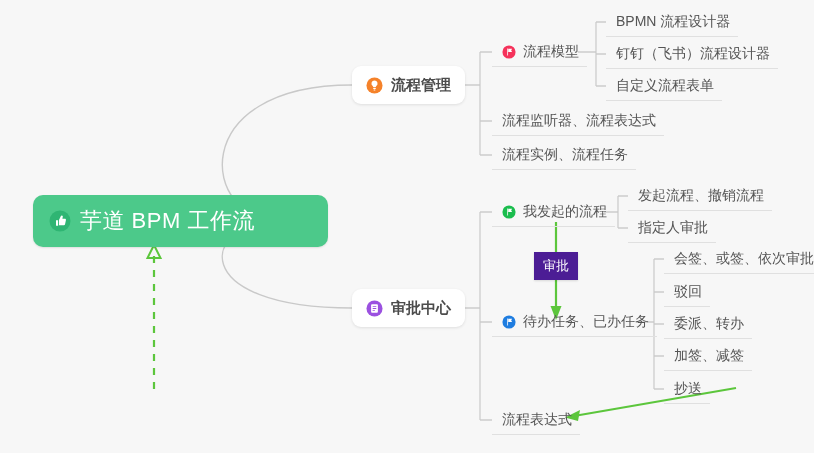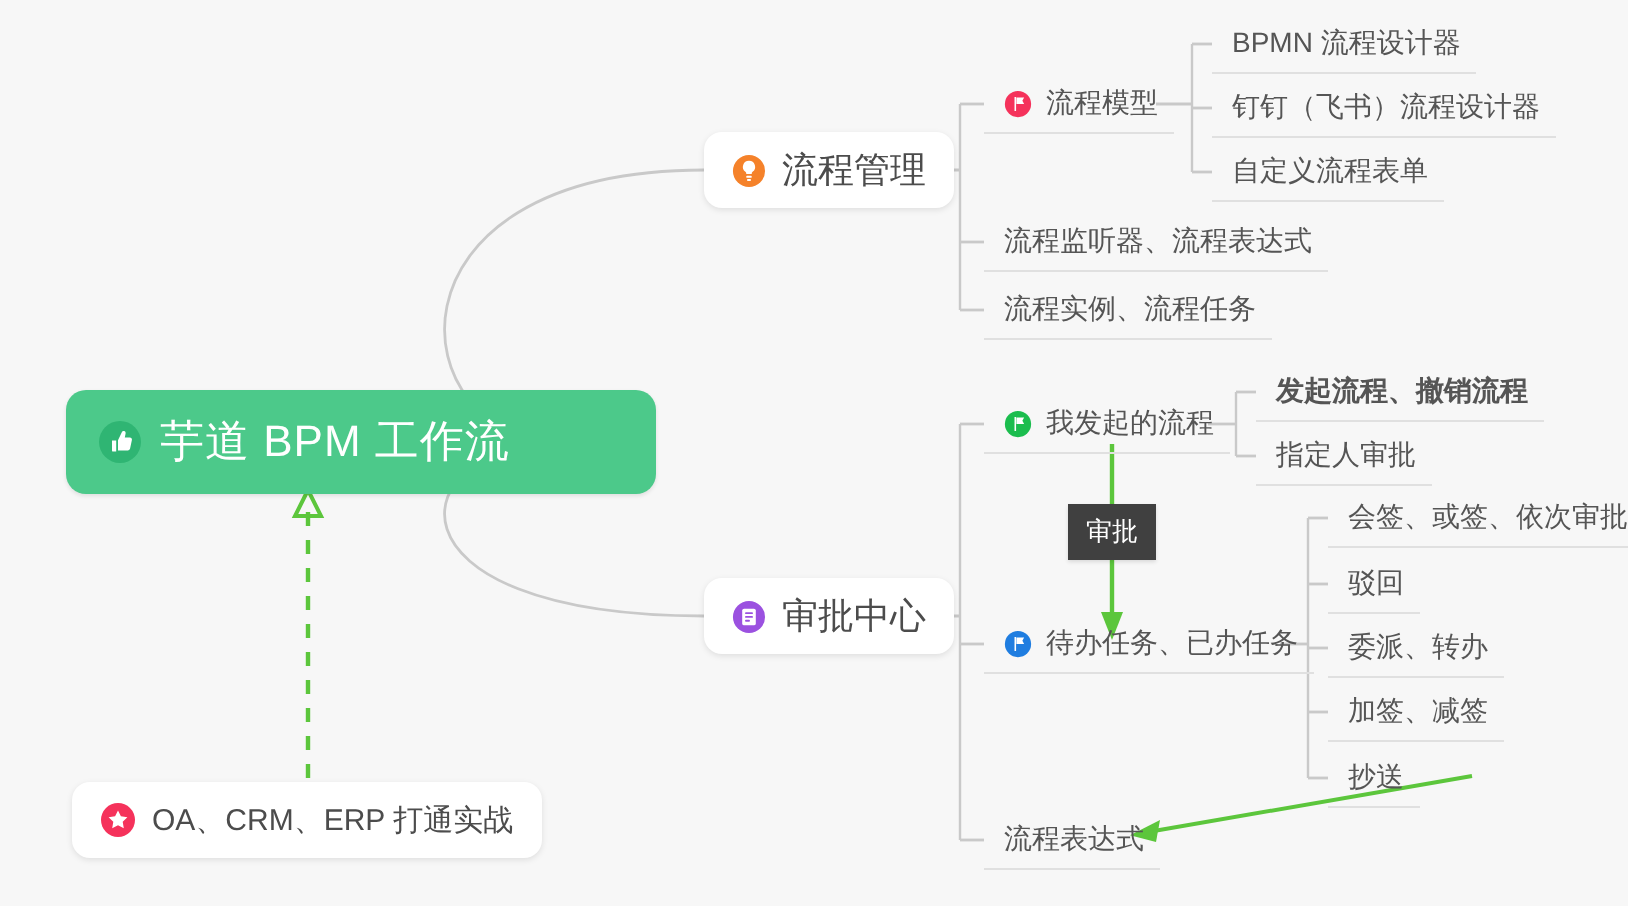--- a/index.html
+++ b/index.html
@@ -23,38 +23,38 @@
     padding:0 16px;gap:9px;
   }
   .root .label{color:#ffffff;font-size:22px;letter-spacing:.5px;white-space:nowrap;}
 
   
   .card{
     background:#ffffff;border-radius:9px;
     box-shadow:0 1px 3px rgba(0,0,0,.10);
     padding:0 14px;gap:8px;height:38px;
   }
-  .card .label{color:#4c4c4c;font-size:18px;white-space:nowrap;}
+  .card .label{color:#4c4c4c;font-size:15px;white-space:nowrap;font-weight:bold;}
 
   #n-flow-mgmt{left:352px;top:66px;}
   #n-approve-center{left:352px;top:289px;}
 
   
   .leaf{
     height:30px;padding:0 8px 0 10px;gap:7px;
     border-bottom:1px solid #e0e0e0;
     white-space:nowrap;
   }
   .leaf .label{color:#555555;font-size:14px;white-space:nowrap;}
 
   
   .tag{
     position:absolute;left:534px;top:252px;
     width:44px;height:28px;border-radius:0;
-    background:#404040;
+    background:#4c1d95;
     display:flex;align-items:center;justify-content:center;
     box-shadow:0 1px 2px rgba(0,0,0,.12);
     z-index:5;
   }
   .tag .label{color:#ffffff;font-size:13px;white-space:nowrap;}
 
   
   #n-note{
     left:36px;top:391px;height:38px;
     background:#ffffff;border-radius:9px;
@@ -194,21 +194,21 @@
   <div class="node leaf" style="left:492px;top:197px;">
     <span class="ic">
       <svg width="14" height="14" viewBox="0 0 16 16">
         <circle cx="8" cy="8" r="7.5" fill="#1bbd4e"></circle>
         <path d="M6 4h.9v8H6z" fill="#ffffff"></path>
         <path d="M7.1 4.3h4.4l-1 1.85 1 1.85H7.1z" fill="#ffffff"></path>
       </svg>
     </span>
     <span class="label">我发起的流程</span>
   </div>
-  <div class="node leaf" style="left:628px;top:181px;font-weight:bold;">
+  <div class="node leaf" style="left:628px;top:181px;">
     <span class="label">发起流程、撤销流程</span>
   </div>
   <div class="node leaf" style="left:628px;top:213px;">
     <span class="label">指定人审批</span>
   </div>
 
   <div class="node leaf" style="left:492px;top:307px;">
     <span class="ic">
       <svg width="14" height="14" viewBox="0 0 16 16">
         <circle cx="8" cy="8" r="7.5" fill="#1f7de0"></circle>
@@ -236,23 +236,14 @@
   </div>
 
   <div class="node leaf" style="left:492px;top:405px;">
     <span class="label">流程表达式</span>
   </div>
 
   <div class="tag">
     <span class="label">审批</span>
   </div>
 
-  <div class="node" id="n-note">
-    <span class="ic">
-      <svg width="18" height="18" viewBox="0 0 18 18">
-        <circle cx="9" cy="9" r="8.5" fill="#f5325b"></circle>
-        <path d="M9 4.2l1.45 2.95 3.25.47-2.35 2.3.55 3.24L9 11.63l-2.9 1.53.55-3.24-2.35-2.3 3.25-.47z" fill="#ffffff"></path>
-      </svg>
-    </span>
-    <span class="label">OA、CRM、ERP 打通实战</span>
-  </div>
 
 </div>
 
 </body></html>

